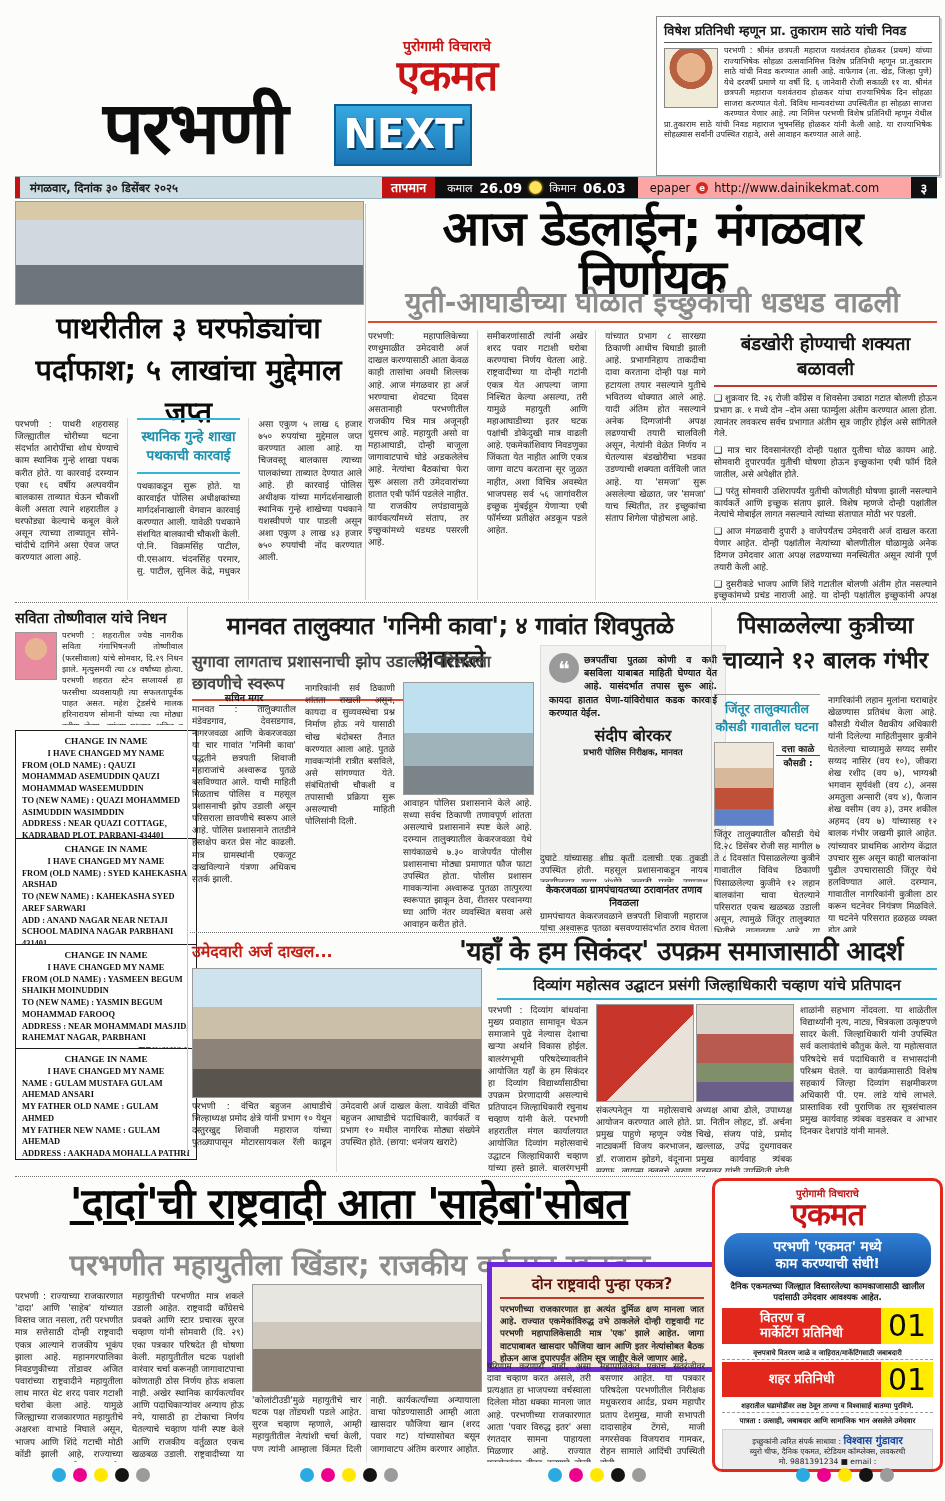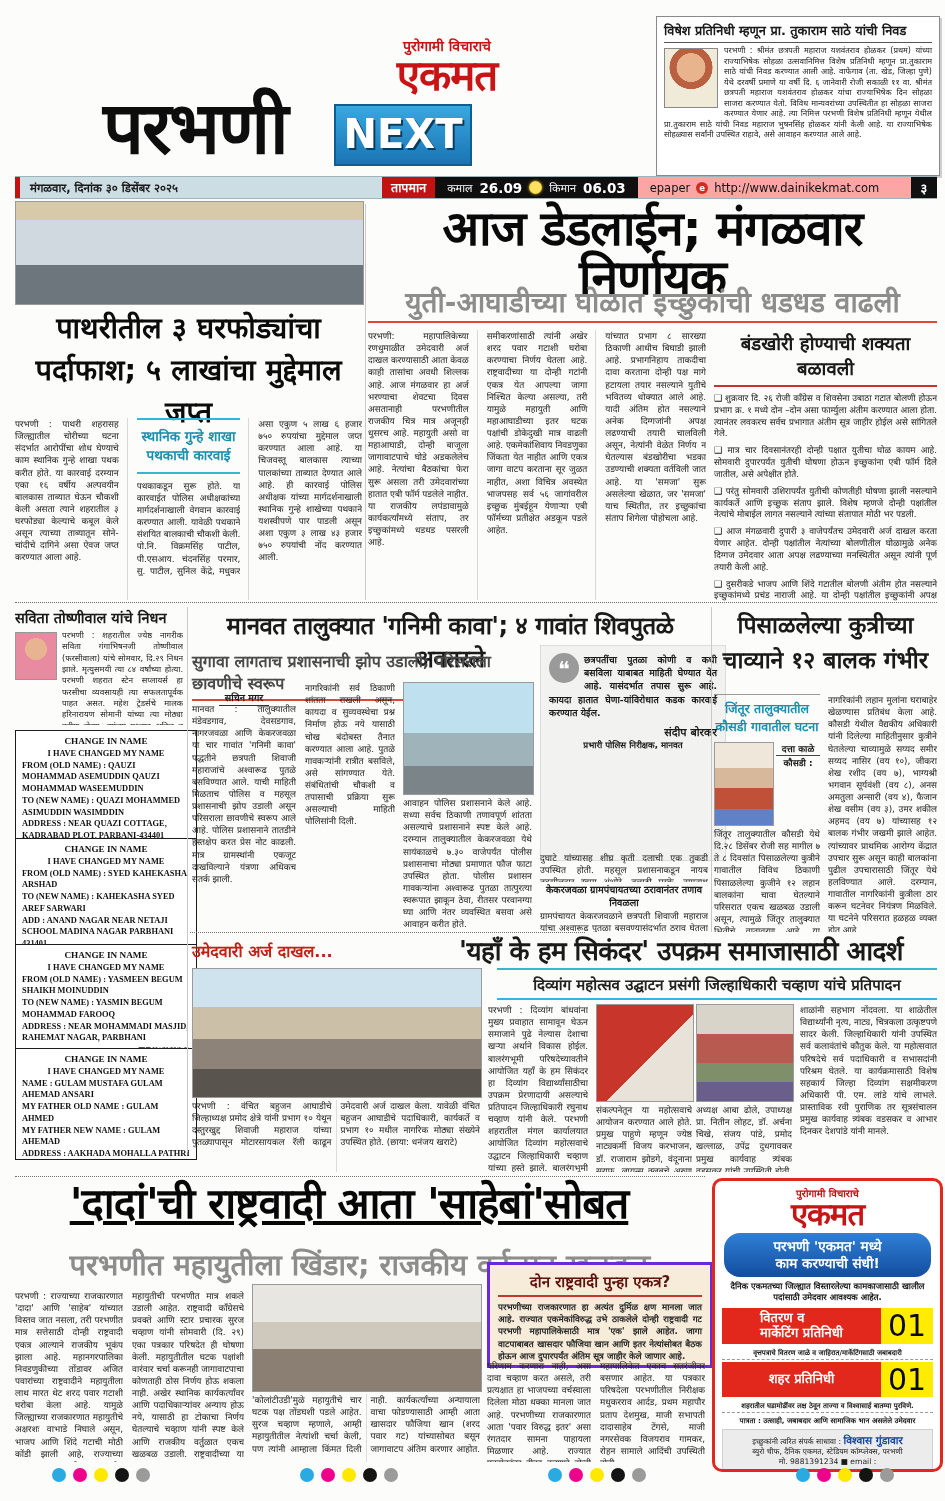--- a/index.html
+++ b/index.html
@@ -59,36 +59,36 @@
   .ncbox .t1{text-align:center;font-size:9.2px;}
   .ncbox .t2{text-align:center;}
   .ncbox .ref{text-align:right;font-size:5.8px;margin-top:1px;}
   .manwat-h{font-weight:900;font-size:24px;text-align:center;letter-spacing:-0.5px;}
   .manwat-sub{font-weight:900;font-size:16px;color:#4a4a4a;border-bottom:2px solid #da4b32;padding-bottom:5px;}
   .byline{font-weight:800;font-size:9.5px;text-align:center;border-bottom:1px solid #333;display:inline-block;padding:0 6px 1px;}
   .quotebox{background:#f2f2f1;border:1px solid #dcdcdc;padding:7px 8px;}
   .quotebox .qm{float:left;width:30px;height:30px;border-radius:50%;background:#9a9a9a;color:#fff;
                 font-size:22px;line-height:34px;text-align:center;margin:0 5px 2px 0;font-family:"DejaVu Serif",serif;}
   .quotebox .qt{font-size:9.3px;font-weight:700;line-height:1.42;text-align:justify;}
-  .quotebox .qn{text-align:right;font-weight:900;font-size:11px;margin-top:5px;}
+  .quotebox .qn{text-align:center;font-weight:900;font-size:16px;margin-top:5px;}
   .quotebox .qd{text-align:center;font-weight:700;font-size:8.6px;}
   .subhead2{font-weight:900;font-size:9.6px;text-align:center;line-height:1.35;}
   .dog-h{font-weight:900;font-size:23px;text-align:center;line-height:1.5;}
   .dog-sub{color:#1a8fae;font-weight:900;font-size:12.5px;line-height:1.45;text-align:center;
            border-top:1.5px solid #9a9a9a;padding-top:5px;}
   .dog-by{font-weight:800;font-size:9px;}
   
   .rally-t{color:#c41f14;font-weight:900;font-size:16px;}
   .sik-h{font-weight:900;font-size:26px;text-align:center;letter-spacing:-0.5px;}
   .sik-sub{font-weight:900;font-size:15px;text-align:center;color:#222;
            border-top:2.5px solid #35b6d9;border-bottom:2.5px solid #35b6d9;padding:4px 0;}
   
   .ncp-h{font-weight:900;font-size:42px;text-align:center;letter-spacing:-1px;line-height:1.05;color:#070707;}
   .ncp-sub{font-weight:900;font-size:29px;text-align:center;color:#8d8d8d;}
-  .cream{background:#f6ecd9;border:3px solid #6d28d9;padding:6px 8px;}
+  .cream{background:#f6ecd9;border:5px solid #6d28d9;padding:6px 8px;}
   .cream h4{margin:0 0 4px 0;text-align:center;font-size:15px;font-weight:900;color:#5d120c;
             border-bottom:2px solid #c0392b;padding-bottom:4px;}
   .cream p{margin:0;font-size:8.7px;line-height:1.4;text-align:justify;font-weight:700;color:#2a2a2a;}
   
   .ad{border:3px solid #e2281c;border-radius:10px;background:#fff;padding:5px 7px;display:flex;flex-direction:column;overflow:hidden;}
   .ad .tag{color:#c81414;font-weight:800;font-size:10px;text-align:center;}
   .ad .brand{color:#c81414;font-weight:900;font-size:31px;text-align:center;line-height:0.95;letter-spacing:-1px;}
   .ad .pill{background:linear-gradient(180deg,#2f80d6,#134d9e);border-radius:16px;color:#fff;font-weight:900;
             font-size:13.5px;text-align:center;line-height:1.25;padding:5px 4px;margin:4px 2px;}
   .ad .desc{font-weight:800;font-size:8.4px;text-align:center;line-height:1.3;margin-bottom:3px;}
@@ -315,21 +315,21 @@
     <div class="note">वृत्तपत्राचे वितरण जाळे व जाहिरात/मार्केटिंगसाठी जबाबदारी</div>
     <div class="jobrow">
       <div class="lbl">शहर प्रतिनिधी</div>
       <div class="cnt">01</div>
     </div>
     <div class="note">शहरातील घडामोडींवर लक्ष ठेवून ताज्या व विश्वासार्ह बातम्या पुरविणे.</div>
     <div class="elig">पात्रता : उत्साही, जबाबदार आणि सामाजिक भान असलेले उमेदवार</div>
     <div class="contact">
       <span>इच्छुकांनी त्वरित संपर्क साधावा :</span>
       <span class="nm">विश्वास गुंडावार</span>
-      <div>ब्युरो चीफ, दैनिक एकमत, स्टेडियम कॉम्प्लेक्स, परभणी</div>
+      <div>ब्युरो चीफ, दैनिक एकमत, स्टेडियम कॉम्प्लेक्स, लवकरची</div>
       <div>मो. 9881391234 ■ email : dainikekmatpbn@gmail.com, vishwasg21@gmail.com</div>
     </div>
 
   </div>
 
   <div class="cmyk" style="left:52px;top:1468px;">
     <i style="background:#29abe2"></i>
       <i style="background:#ec008c"></i>
       <i style="background:#ffe800"></i>
       <i style="background:#141414"></i>

